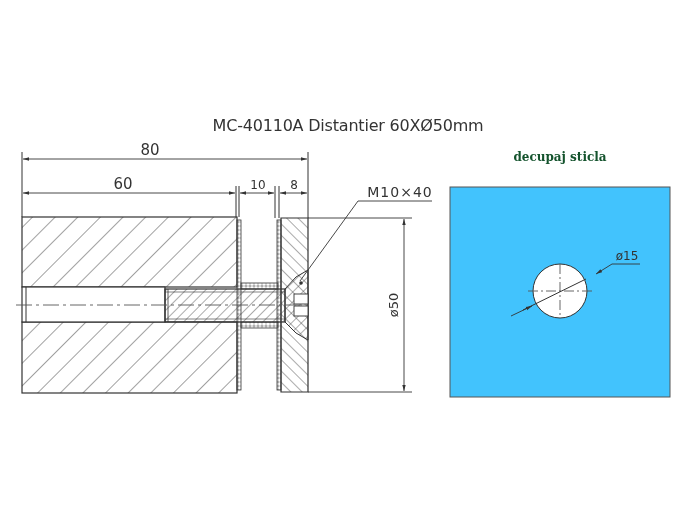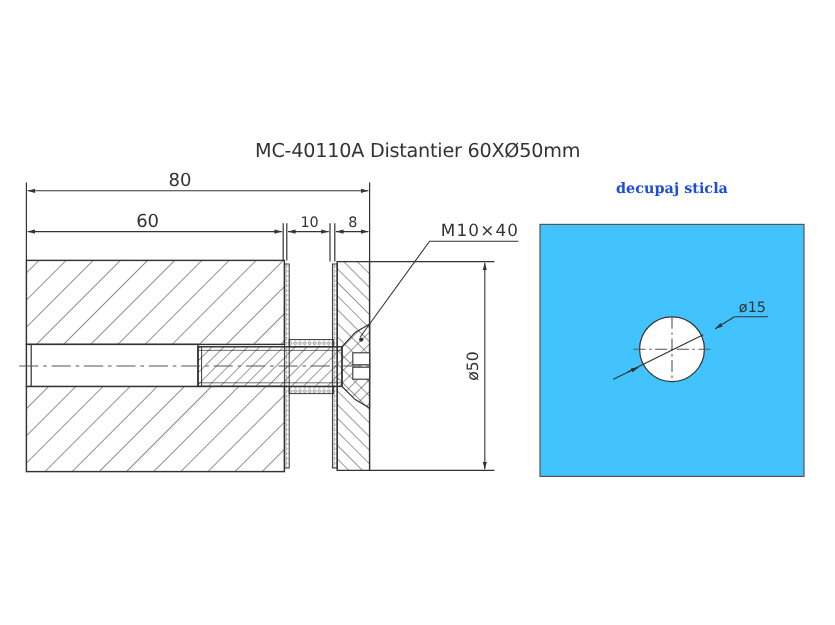--- a/index.html
+++ b/index.html
@@ -6,21 +6,21 @@
   body { width: 696px; height: 521px; position: relative; overflow: hidden; font-family: "DejaVu Sans", sans-serif; }
   #stage { position: absolute; left: 0; top: 0; width: 696px; height: 521px; }
   .title {
     position: absolute; left: 0; width: 696px; top: 116px;
     text-align: center; font-family: "DejaVu Sans", sans-serif;
     font-size: 16px; color: #333333; letter-spacing: -0.2px;
   }
   .subtitle {
     position: absolute; left: 450px; width: 220px; top: 150px;
     text-align: center; font-family: "DejaVu Serif", serif;
-    font-size: 12px; color: #1d4ed8; font-weight: bold;
+    font-size: 12px; color: #14532d; font-weight: bold;
   }
   svg text { font-family: "DejaVu Sans", sans-serif; }
 </style>
 </head>
 <body>
 
 <div id="stage">
   <div class="title">MC-40110A Distantier 60XØ50mm</div>
   <div class="subtitle">decupaj sticla</div>
 

